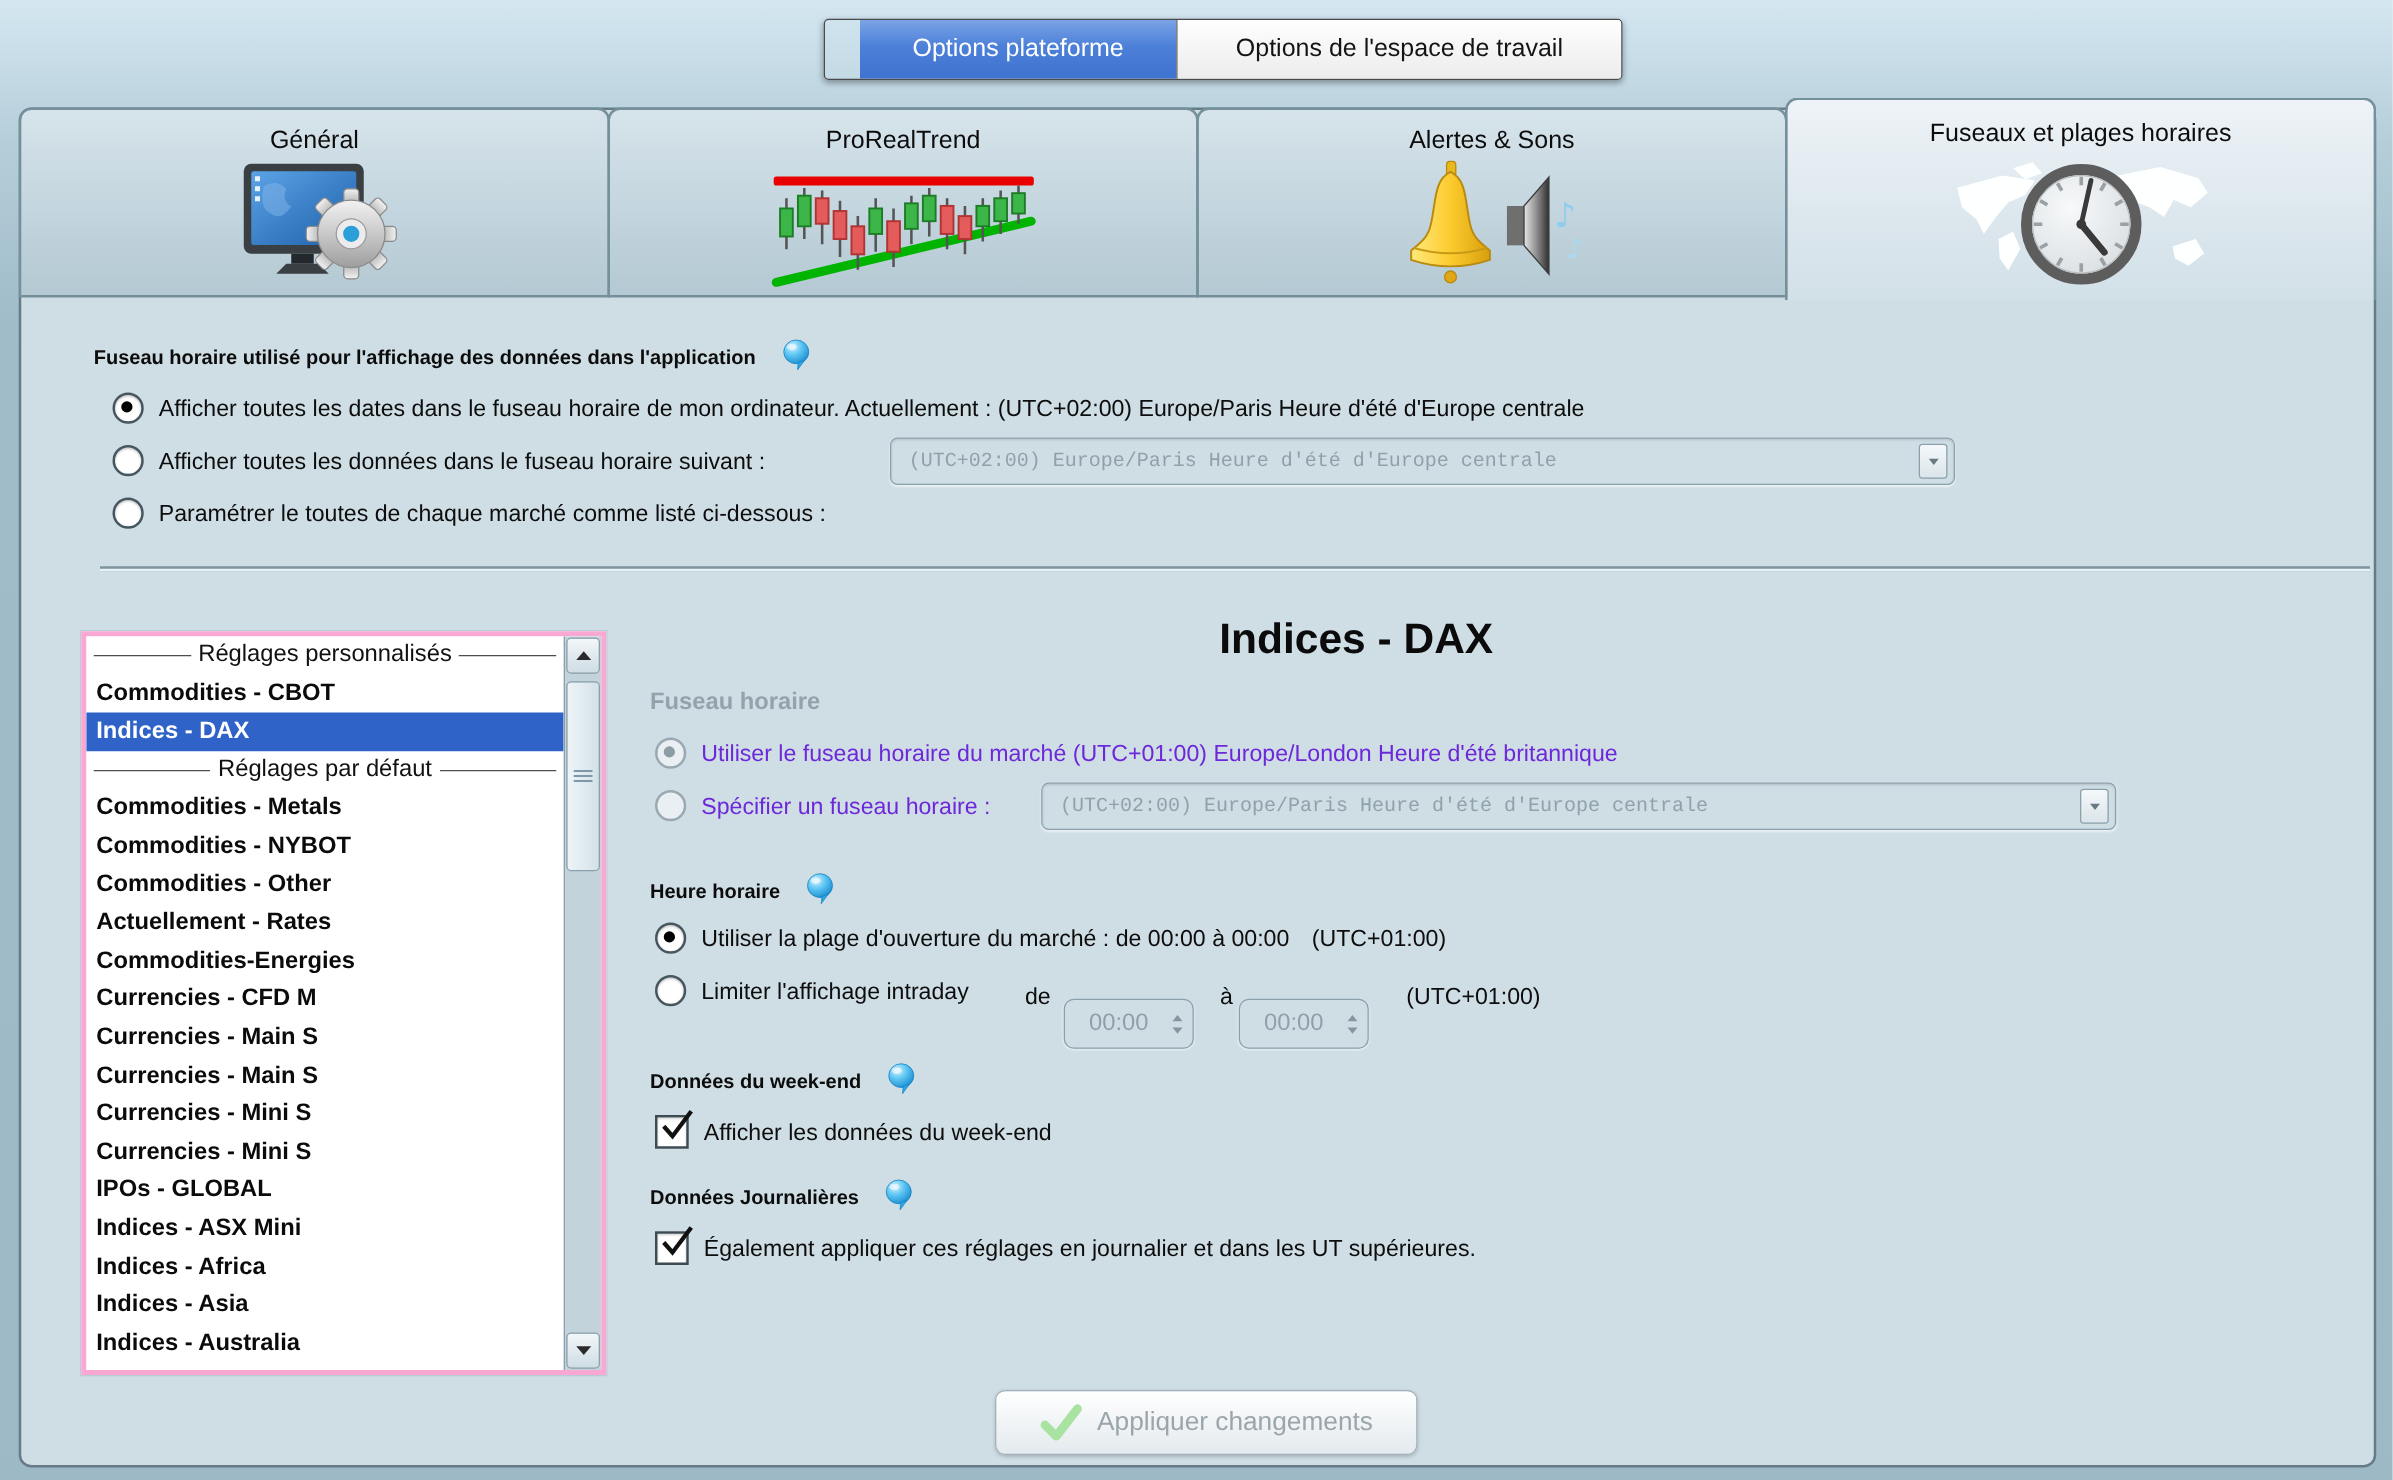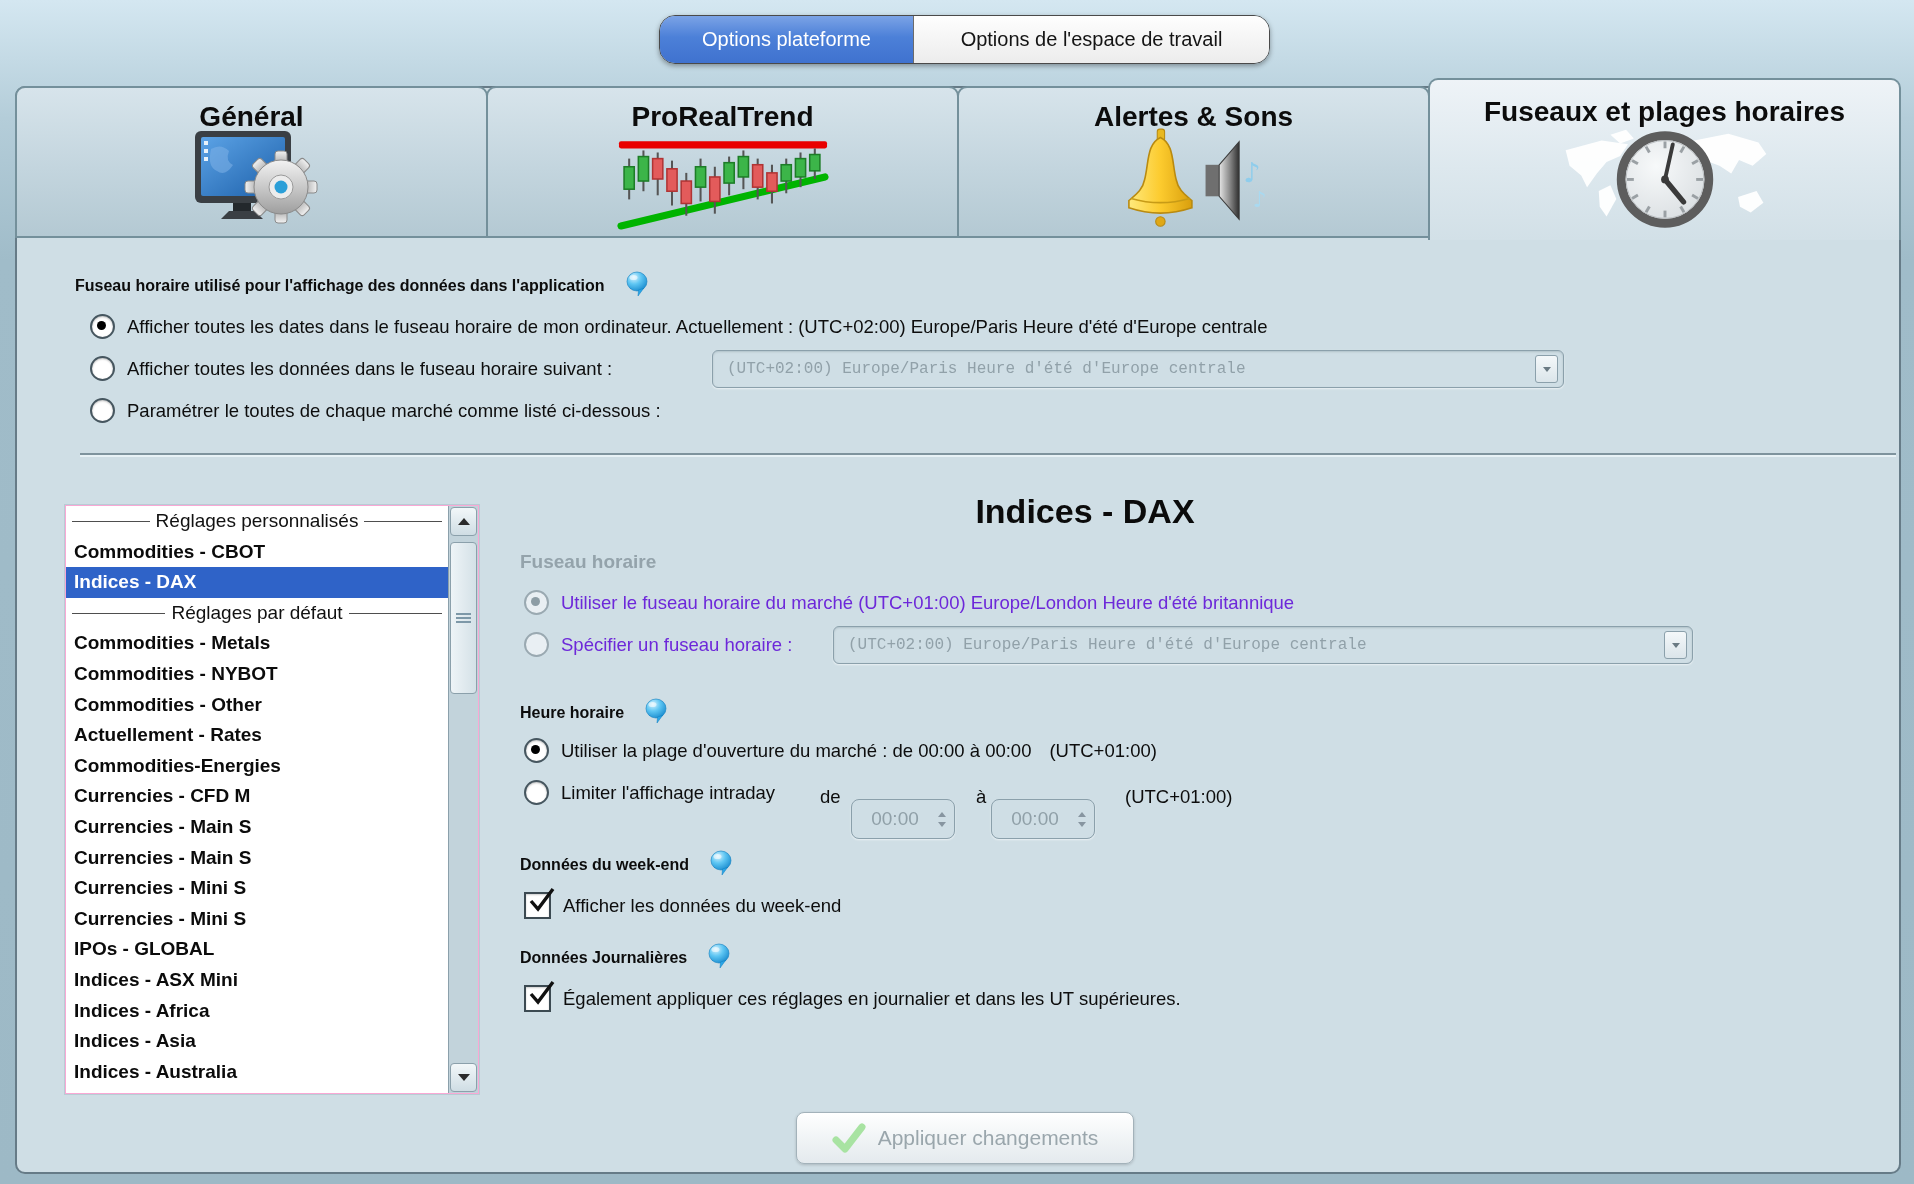--- a/index.html
+++ b/index.html
@@ -3,35 +3,35 @@
 <meta charset="utf-8">
 <style>
   html,body{margin:0;padding:0;}
   body{
     width:1914px;height:1184px;overflow:hidden;position:relative;
     font-family:"Liberation Sans", sans-serif;
     background:linear-gradient(180deg,#d4e7f1 0%,#b4cdd9 10%,#a0bcc9 22%,#9db9c6 100%);
   }
   .abs{position:absolute;}
   
-  .seg{left:659px;top:15px;height:47px;display:flex;border:1px solid #4a4a4a;border-radius:16px;
-       overflow:hidden;box-shadow:0 2px 5px rgba(0,0,0,.35);}
+  .seg{left:659px;top:15px;height:47px;display:flex;border:1px solid #4a4a4a;border-radius:4px;
+       overflow:hidden;box-shadow:0 2px 5px rgba(0,0,0,.35);padding-left:28px;}
   .seg button{border:none;margin:0;cursor:pointer;font-family:inherit;font-size:20px;height:100%;}
   .seg .segL{width:253px;background:linear-gradient(180deg,#7ba3e6 0%,#4c80d8 45%,#3f72cf 100%);color:#fff;}
   .seg .segR{width:356px;background:linear-gradient(180deg,#fefefe 0%,#ececec 100%);color:#141414;border-left:1px solid #6b6b6b;}
   
   .window{left:15px;top:86px;width:1882px;height:1084px;background:#cfdee5;
           border:2px solid #667b87;border-radius:10px;}
   
   .tabbar{left:15px;top:86px;width:1886px;height:152px;display:flex;}
   .tab{flex:1;border:2px solid #74playe;border:2px solid #74909b;border-radius:10px 10px 0 0;margin-left:-2px;
        background:linear-gradient(180deg,#d7e4eb 0%,#c3d5de 55%,#b4c9d3 100%);
        position:relative;text-align:center;cursor:pointer;}
   .tab:first-child{margin-left:0;}
-  .tab .tlabel{margin-top:13px;font-size:28px;color:#0c0c0c;font-weight:bold;}
+  .tab .tlabel{margin-top:13px;font-size:20px;color:#0c0c0c;}
   .tab .ticon{position:absolute;left:0;right:0;top:38px;bottom:4px;display:flex;align-items:center;justify-content:center;}
   .tab.selected{margin-top:-8px;height:160px;z-index:3;border-bottom:none;
        background:linear-gradient(180deg,#eef3f7 0%,#dde8ee 55%,#d2e0e7 100%);}
   .tab.selected .tlabel{margin-top:16px;}
   
   .row{display:flex;align-items:center;}
   .radio{width:21px;height:21px;border-radius:50%;background:#fff;border:2px solid #46565f;
          box-shadow:inset 0 1px 2px rgba(0,0,0,.25);position:relative;flex:0 0 auto;}
   .radio.sel::after{content:'';position:absolute;left:5px;top:5px;width:9px;height:9px;border-radius:50%;background:#000;}
   .radio.dis{border-color:#9aa9b1;background:#e9eff3;box-shadow:none;}
@@ -51,21 +51,21 @@
   .spin .sarr .u{width:0;height:0;border-left:4px solid transparent;border-right:4px solid transparent;border-bottom:5px solid #8795a0;}
   .spin .sarr .d{width:0;height:0;border-left:4px solid transparent;border-right:4px solid transparent;border-top:5px solid #8795a0;}
   .check{width:23px;height:23px;background:#fff;border:2px solid #3c4a52;position:relative;flex:0 0 auto;
          box-shadow:inset 0 1px 2px rgba(0,0,0,.2);}
   .check svg{position:absolute;left:-1px;top:-10px;}
   .divider{height:2px;background:#7e939d;border-bottom:2px solid #e8f2f6;}
   .shead{font-size:16px;font-weight:bold;color:#0c0c0c;display:flex;align-items:center;gap:10px;}
   .shead.gray{color:#94a3ab;}
   .title{font-size:34px;font-weight:bold;color:#0b0b0b;text-align:center;}
   
-  .listbox{left:65px;top:505px;width:412px;height:587px;background:#fff;border:1px solid #f9a8d4;
+  .listbox{left:65px;top:505px;width:412px;height:587px;background:#fff;border:4px solid #f9a8d4;
            box-shadow:0 0 0 1px #b8ccd5;display:flex;overflow:hidden;}
   .litems{width:382px;overflow:hidden;}
   .lrow{height:30.6px;line-height:30.6px;font-size:19px;white-space:nowrap;}
   .litem{font-weight:bold;color:#0b0b0b;padding-left:8px;cursor:pointer;}
   .litem.lsel{background:#2f63c8;color:#fff;}
   .lhead{display:flex;align-items:center;color:#111;}
   .lhead .hline{flex:1;border-top:1px solid #4e4e4e;margin:0 6px;}
   .scroll{width:29px;background:#c2d3db;border-left:1px solid #8ba0ab;display:flex;flex-direction:column;}
   .sbtn{height:27px;margin:1px;border:1px solid #8ba0ab;border-radius:4px;
         background:linear-gradient(180deg,#f2f7f9,#cfdde4);display:flex;align-items:center;justify-content:center;}

